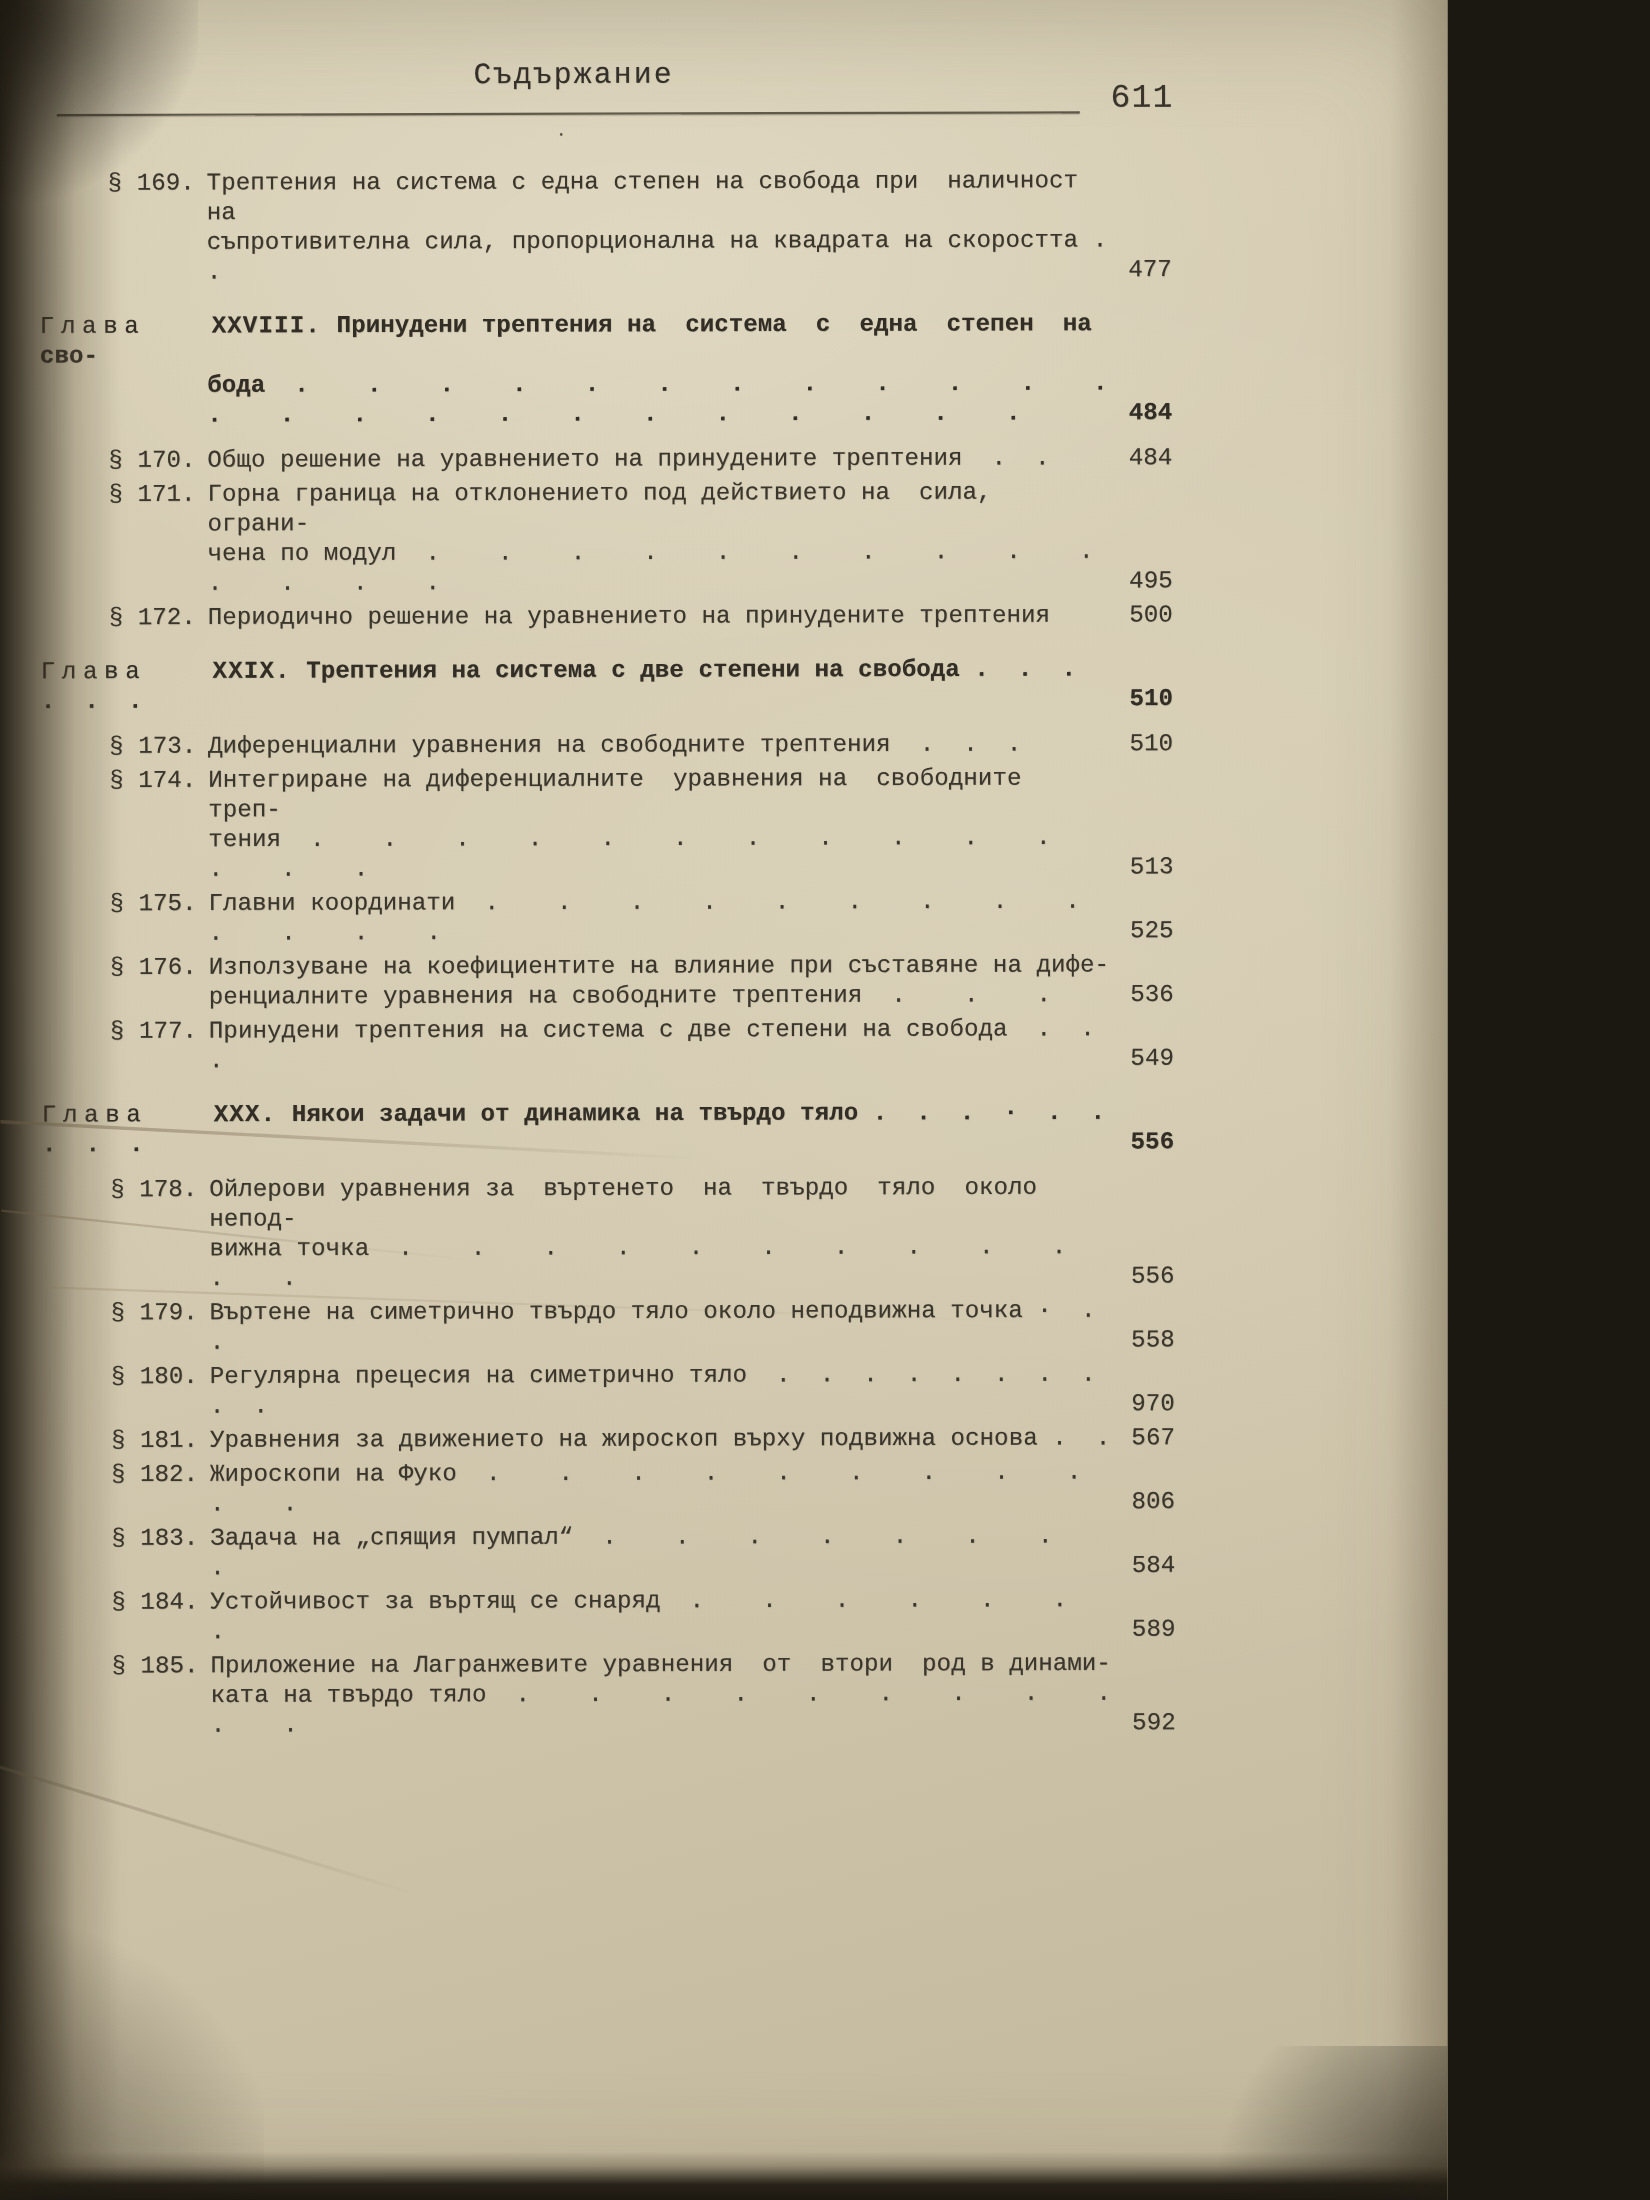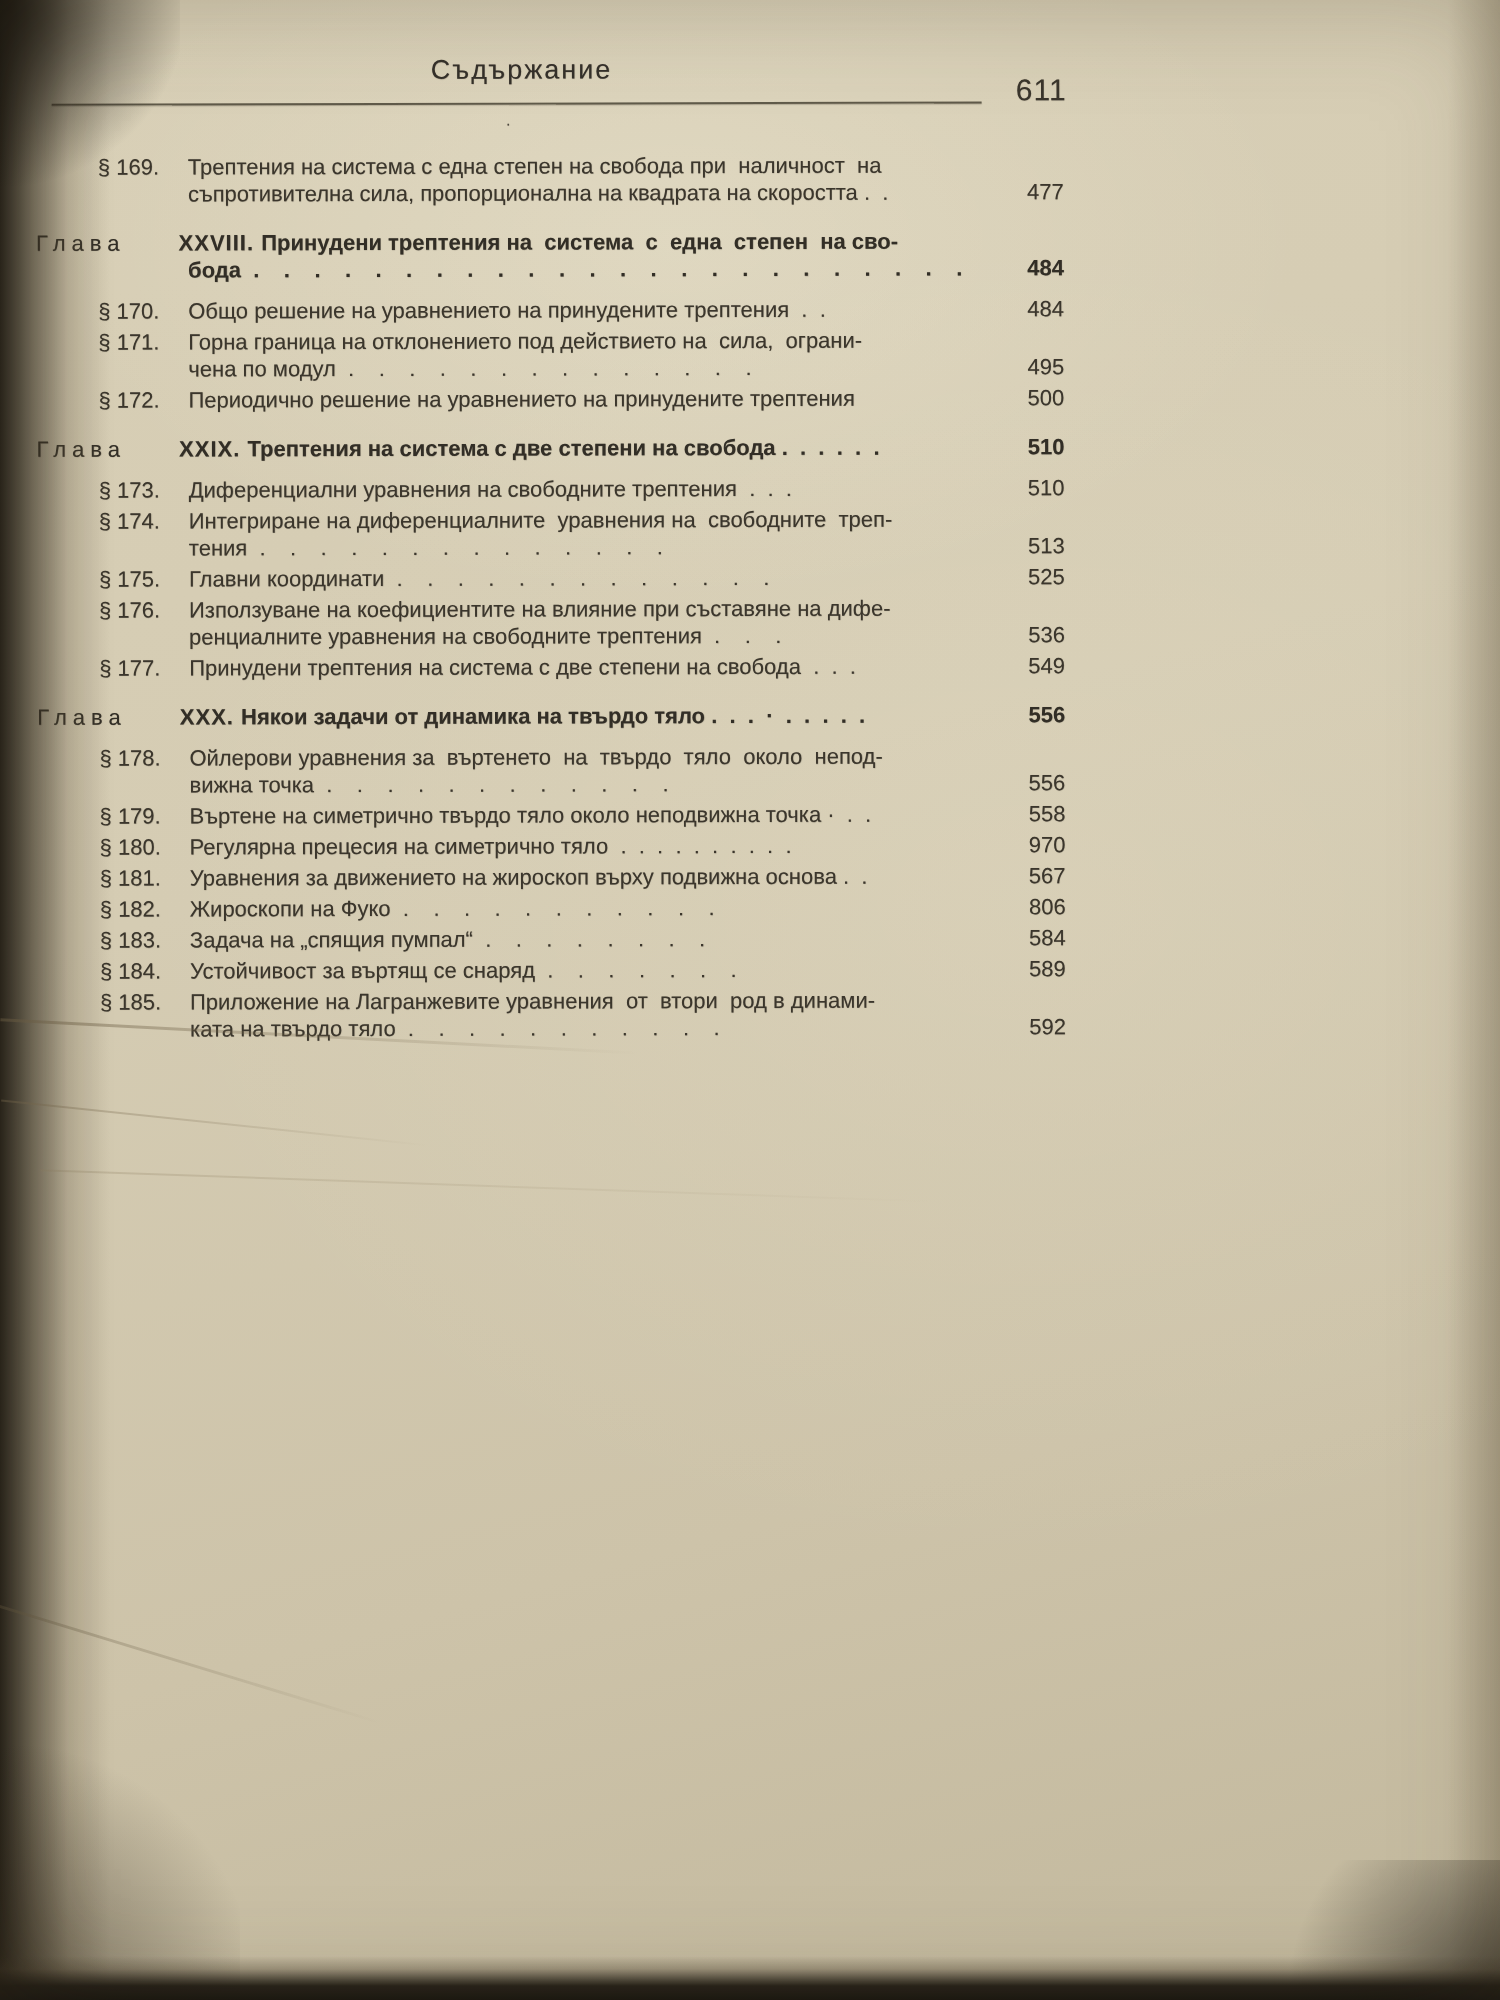--- a/index.html
+++ b/index.html
@@ -1,18 +1,18 @@
 <!DOCTYPE html>
 <html lang="bg"><head>
 <meta charset="utf-8">
 <style>
   html,body { margin:0; padding:0; background:#1b1812; }
   .photo {
-    position:relative; width:1500px; height:2000px; overflow:hidden;
-    font-family:Liberation Sans, sans-serif;
+    position:relative; width:1316px; height:2000px; overflow:hidden;
+    font-family:Liberation Mono, monospace;
     color:#3b362c;
     background:
       radial-gradient(ellipse 900px 520px at 45% 12%, rgba(255,252,235,0.22), transparent 70%),
       radial-gradient(ellipse 1200px 900px at 68% 45%, rgba(255,250,230,0.12), transparent 75%),
       linear-gradient(165deg,#d8cfb6 0%,#d5ccb3 40%,#cdc3a9 72%,#c2b89d 100%);
   }
   .photo::after{
     content:""; position:absolute; inset:0; pointer-events:none;
     box-shadow: inset 0 0 110px rgba(70,58,36,0.28);
   }

